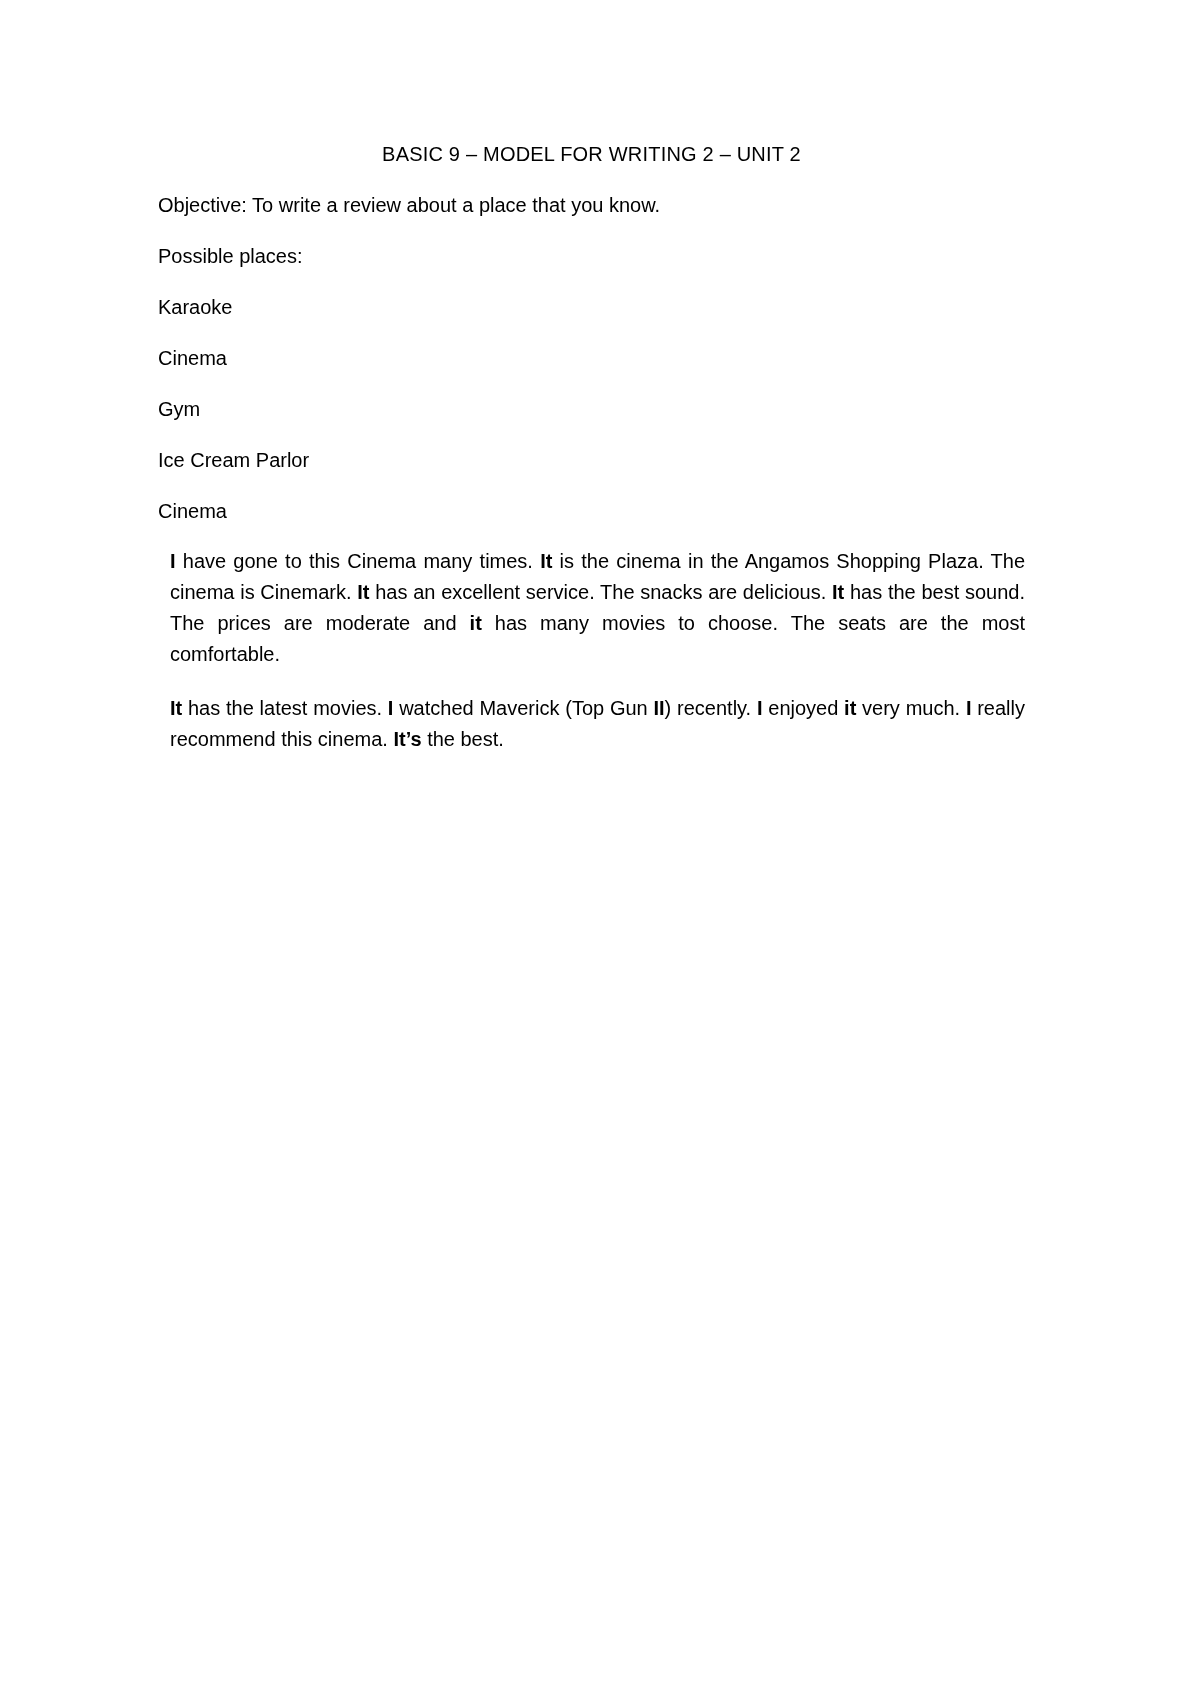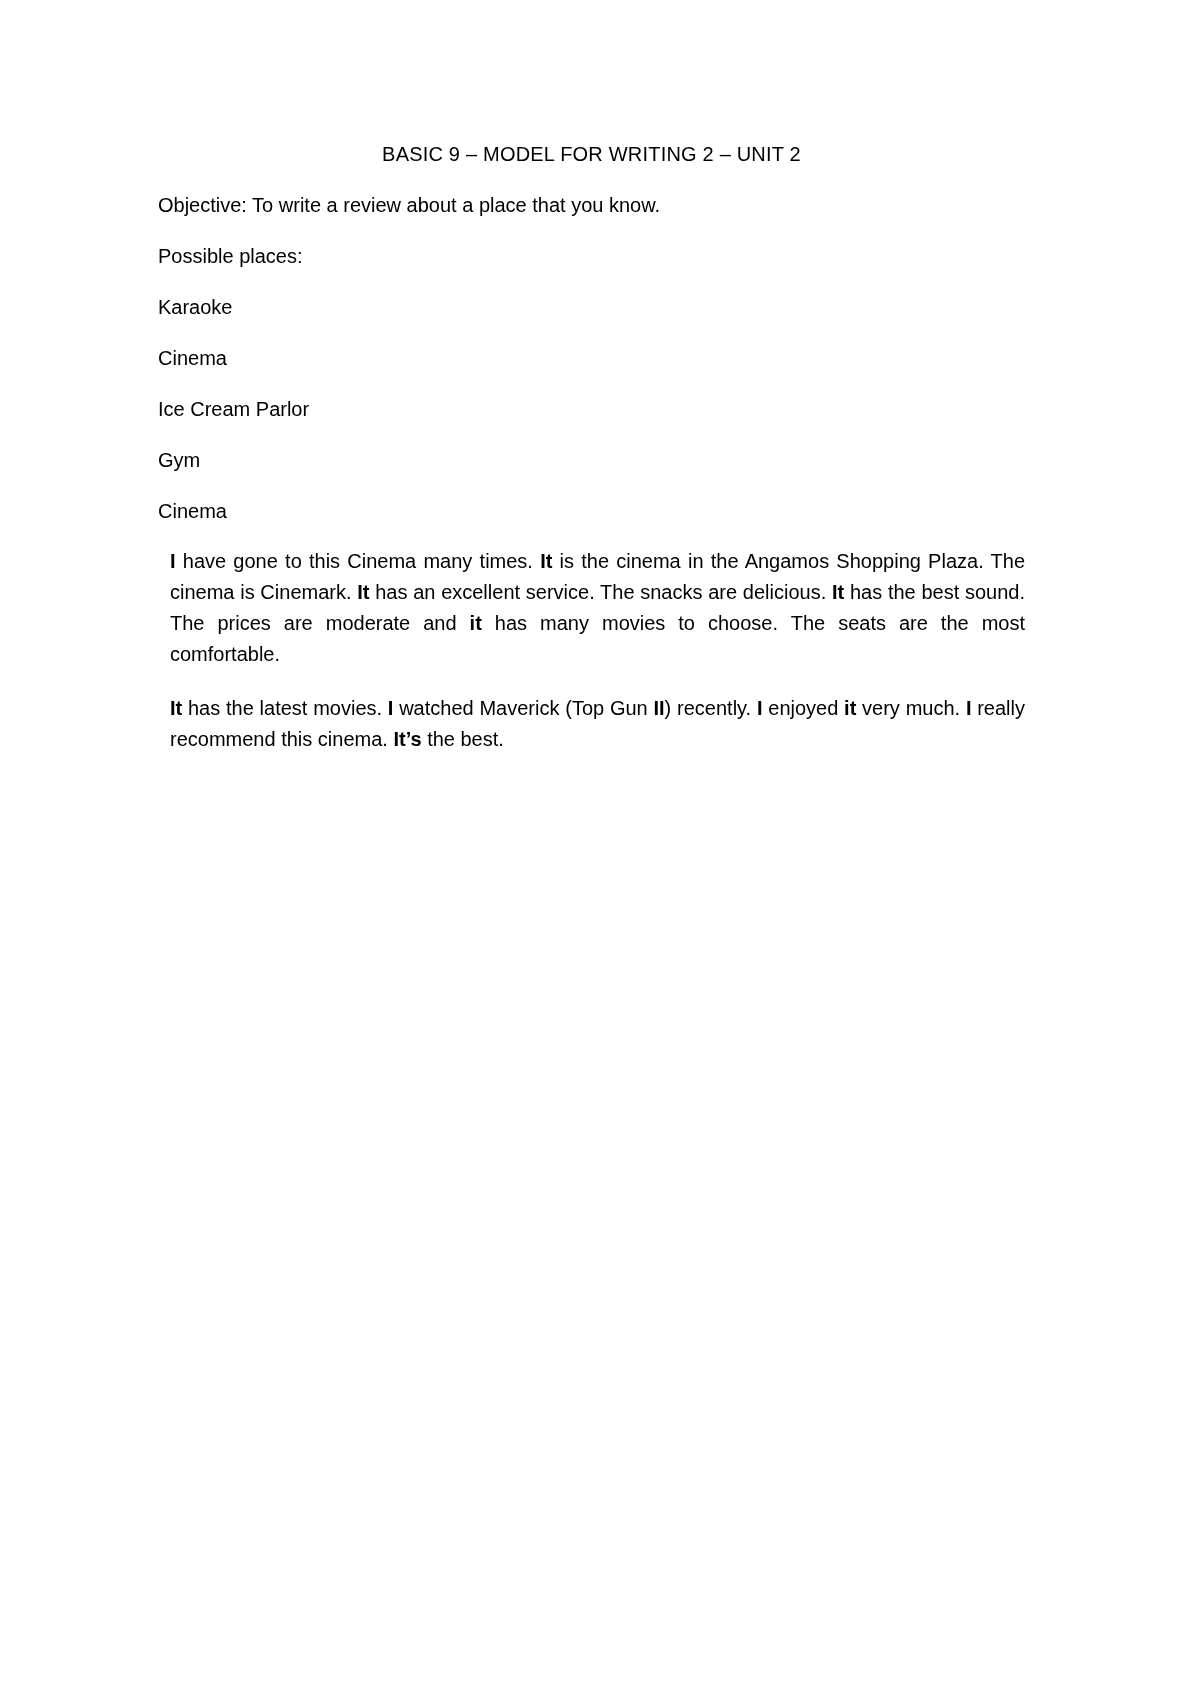--- a/index.html
+++ b/index.html
@@ -44,22 +44,22 @@
 <body>
 
 <div class="page">
   <h1 class="doc-title">BASIC 9 – MODEL FOR WRITING 2 – UNIT 2</h1>
 
   <div id="intro-lines">
       <p class="doc-line">Objective: To write a review about a place that you know.</p>
       <p class="doc-line">Possible places:</p>
       <p class="doc-line">Karaoke</p>
       <p class="doc-line">Cinema</p>
+      <p class="doc-line">Gym</p>
       <p class="doc-line">Ice Cream Parlor</p>
-      <p class="doc-line">Gym</p>
       <p class="doc-line">Cinema</p>
     </div>
 
   <div id="paragraphs">
       <p class="doc-paragraph"><span class="seg seg-bold">I</span><span class="seg"> have gone to this Cinema many times. </span><span class="seg seg-bold">It</span><span class="seg"> is the cinema in the Angamos Shopping Plaza. The cinema is Cinemark. </span><span class="seg seg-bold">It</span><span class="seg"> has an excellent service. The snacks are delicious. </span><span class="seg seg-bold">It</span><span class="seg"> has the best sound. The prices are moderate and </span><span class="seg seg-bold">it</span><span class="seg"> has many movies to choose. The seats are the most comfortable.</span></p>
       <p class="doc-paragraph"><span class="seg seg-bold">It</span><span class="seg"> has the latest movies. </span><span class="seg seg-bold">I</span><span class="seg"> watched Maverick (Top Gun </span><span class="seg seg-bold">II</span><span class="seg">) recently. </span><span class="seg seg-bold">I</span><span class="seg"> enjoyed </span><span class="seg seg-bold">it</span><span class="seg"> very much.  </span><span class="seg seg-bold">I</span><span class="seg"> really recommend this cinema. </span><span class="seg seg-bold">It’s</span><span class="seg"> the best.</span></p>
     </div>
 </div>
 
 </body></html>

